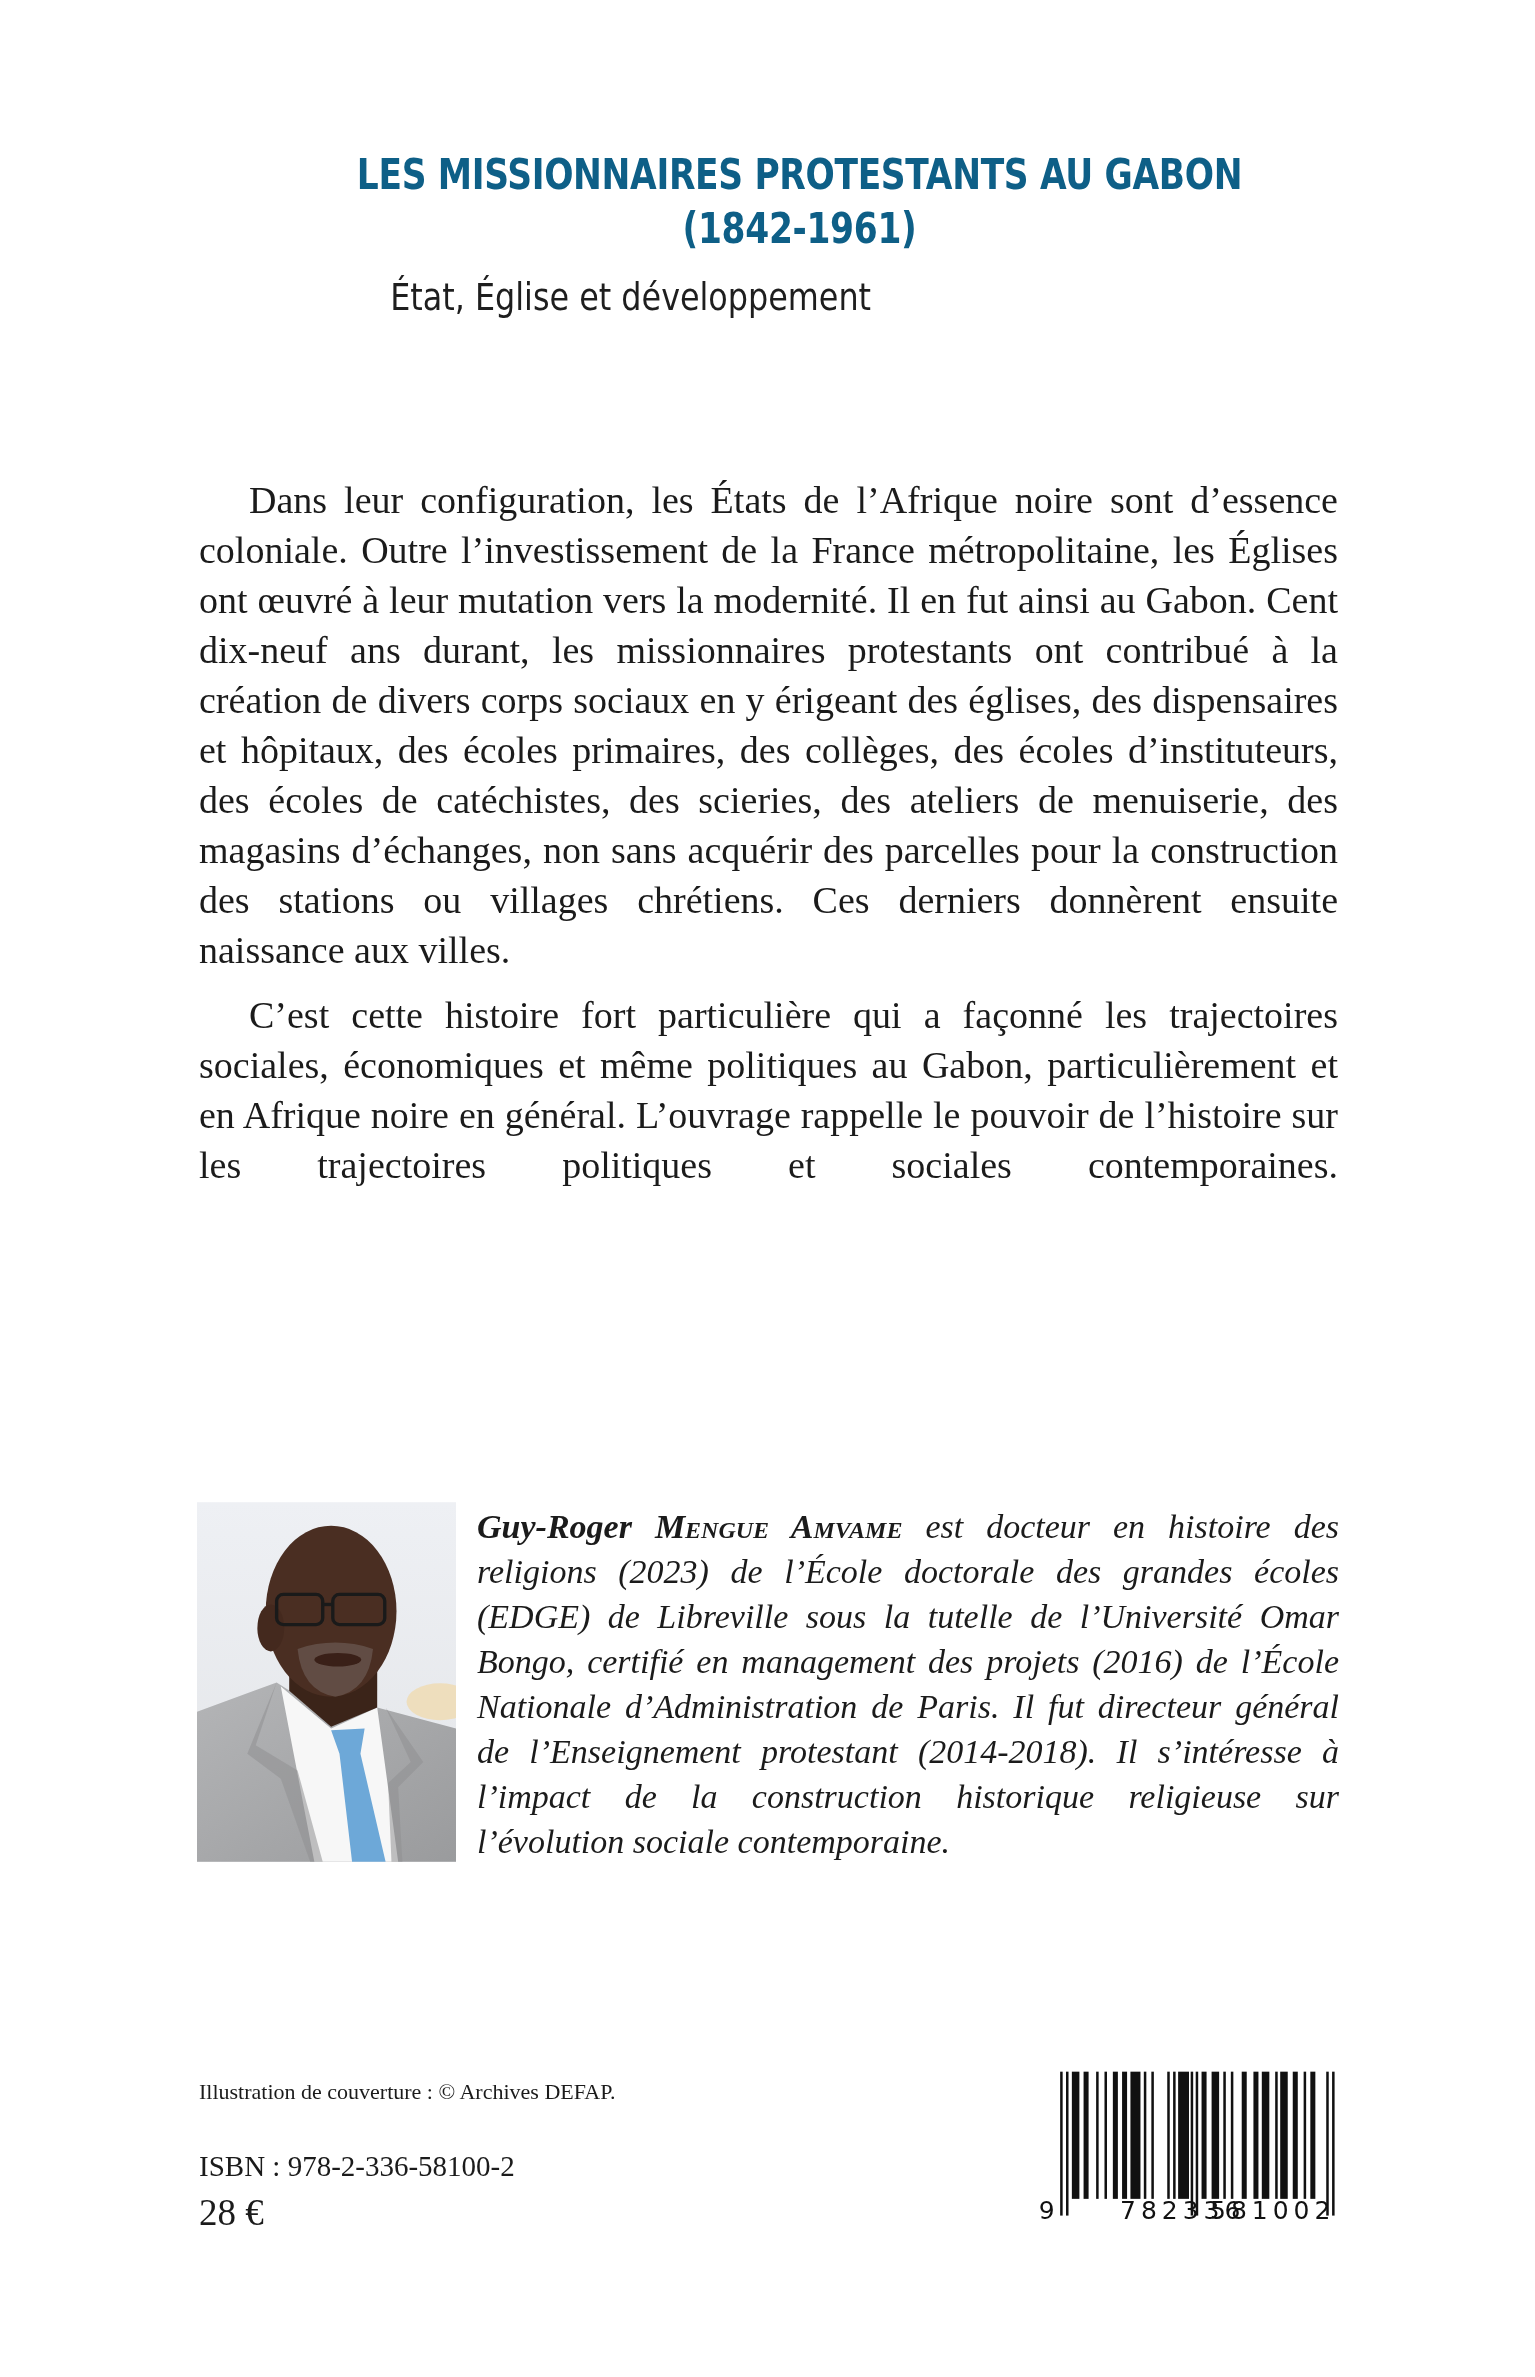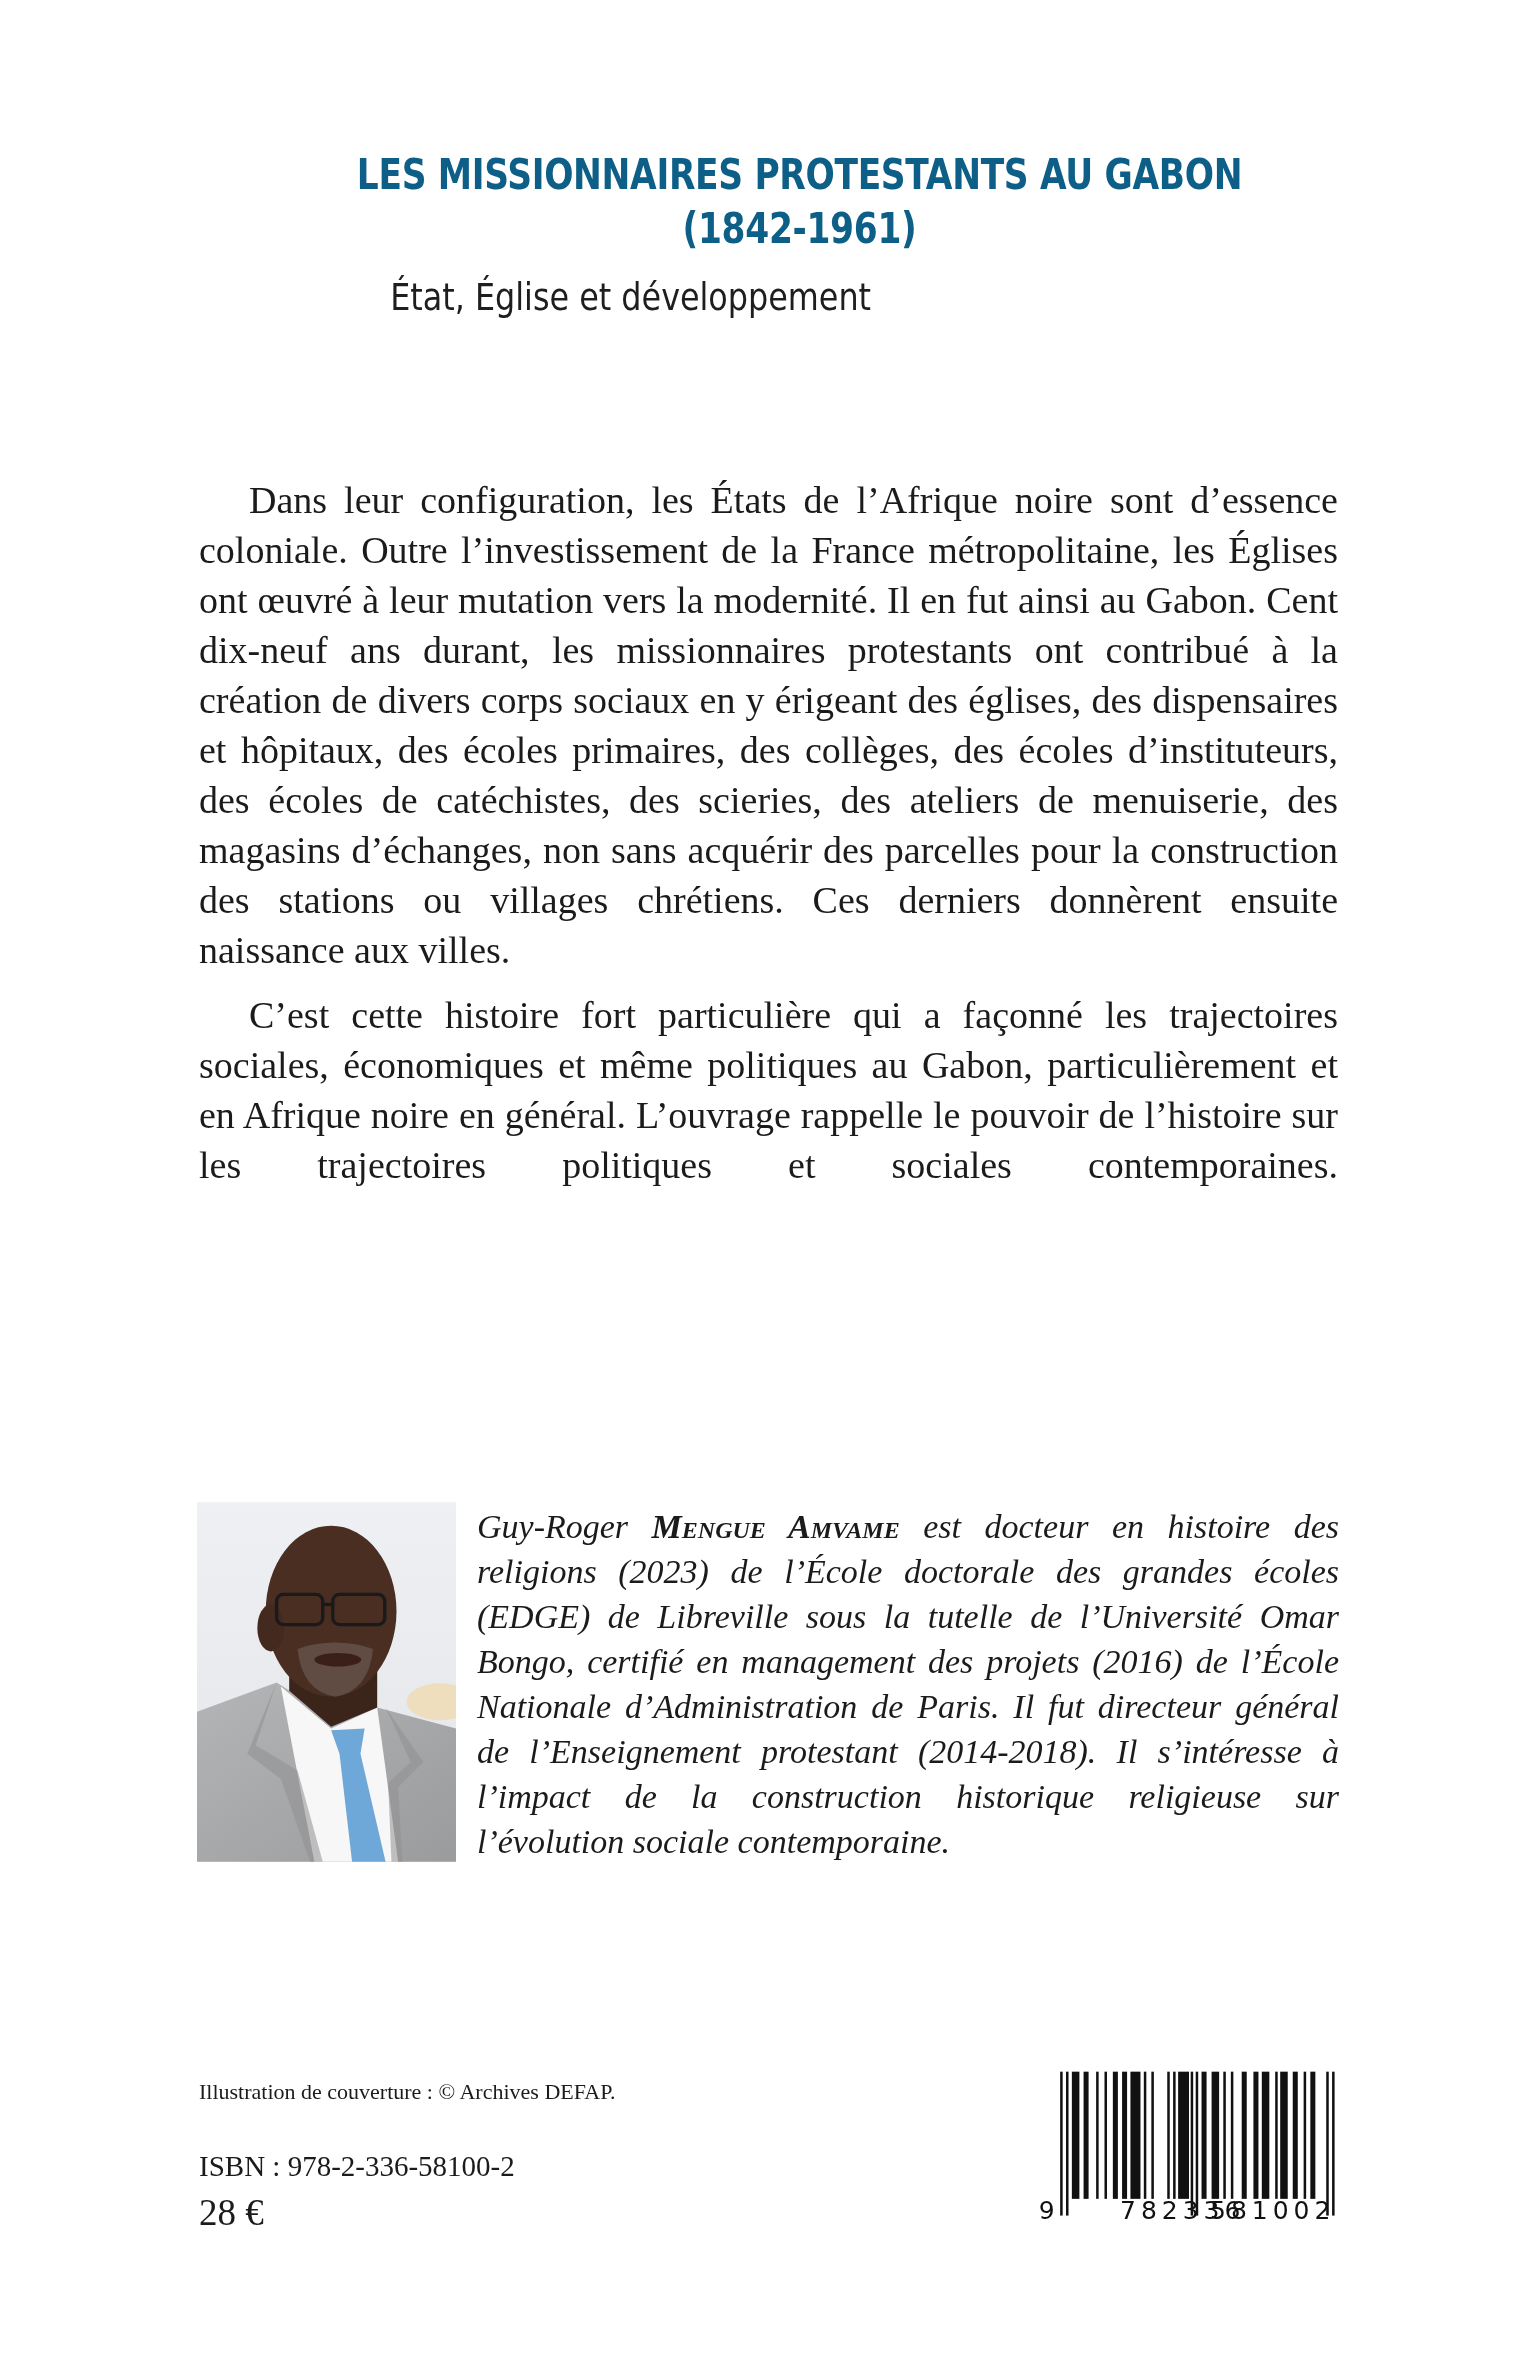--- a/index.html
+++ b/index.html
@@ -36,21 +36,21 @@
   .photo { left: 197px; top: 1502px; width: 259px; height: 360px; overflow: hidden; }
   .photo svg { display: block; }
 
   
   .bio {
     left: 477px; width: 862px; top: 1504px;
     font-family: "Liberation Serif", serif; font-style: italic; font-size: 34px; line-height: 45px;
     text-align: justify; color: #1b1b1b;
   }
   .bio p { margin: 0; }
-  .bio .name { font-weight: normal; }
+  .bio .name { font-weight: bold; }
   .bio .surname { font-weight: bold; font-variant: small-caps; }
 
   
   .credit { left: 199px; top: 2075px; font-family: "Liberation Serif", serif; font-size: 22px; line-height: 34px; color: #1b1b1b; text-align: center; }
   .isbn { left: 199px; top: 2148px; font-family: "Liberation Serif", serif; font-size: 29px; line-height: 37px; color: #1b1b1b; }
   .price { left: 199px; top: 2192px; font-family: "Liberation Serif", serif; font-size: 37px; line-height: 42px; color: #1b1b1b; }
 
   .barcode { left: 1037px; top: 2070px; width: 304px; height: 164px; }
   .barcode-digits {
     position: absolute; top: 124px; font-family: "DejaVu Sans", sans-serif; font-size: 25px; line-height: 34px; color: #111;

